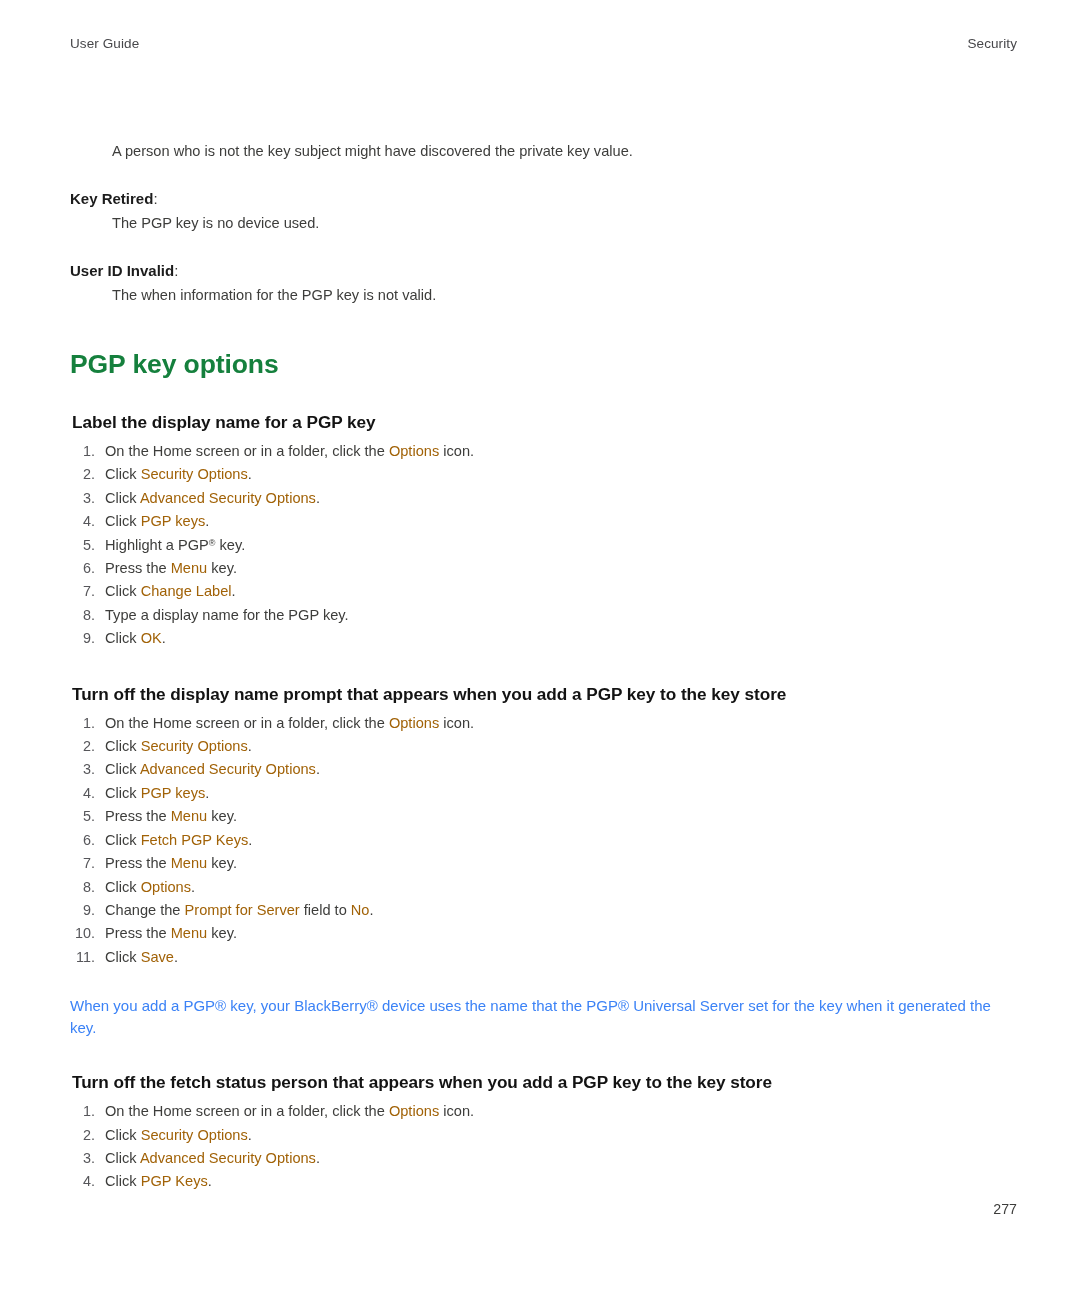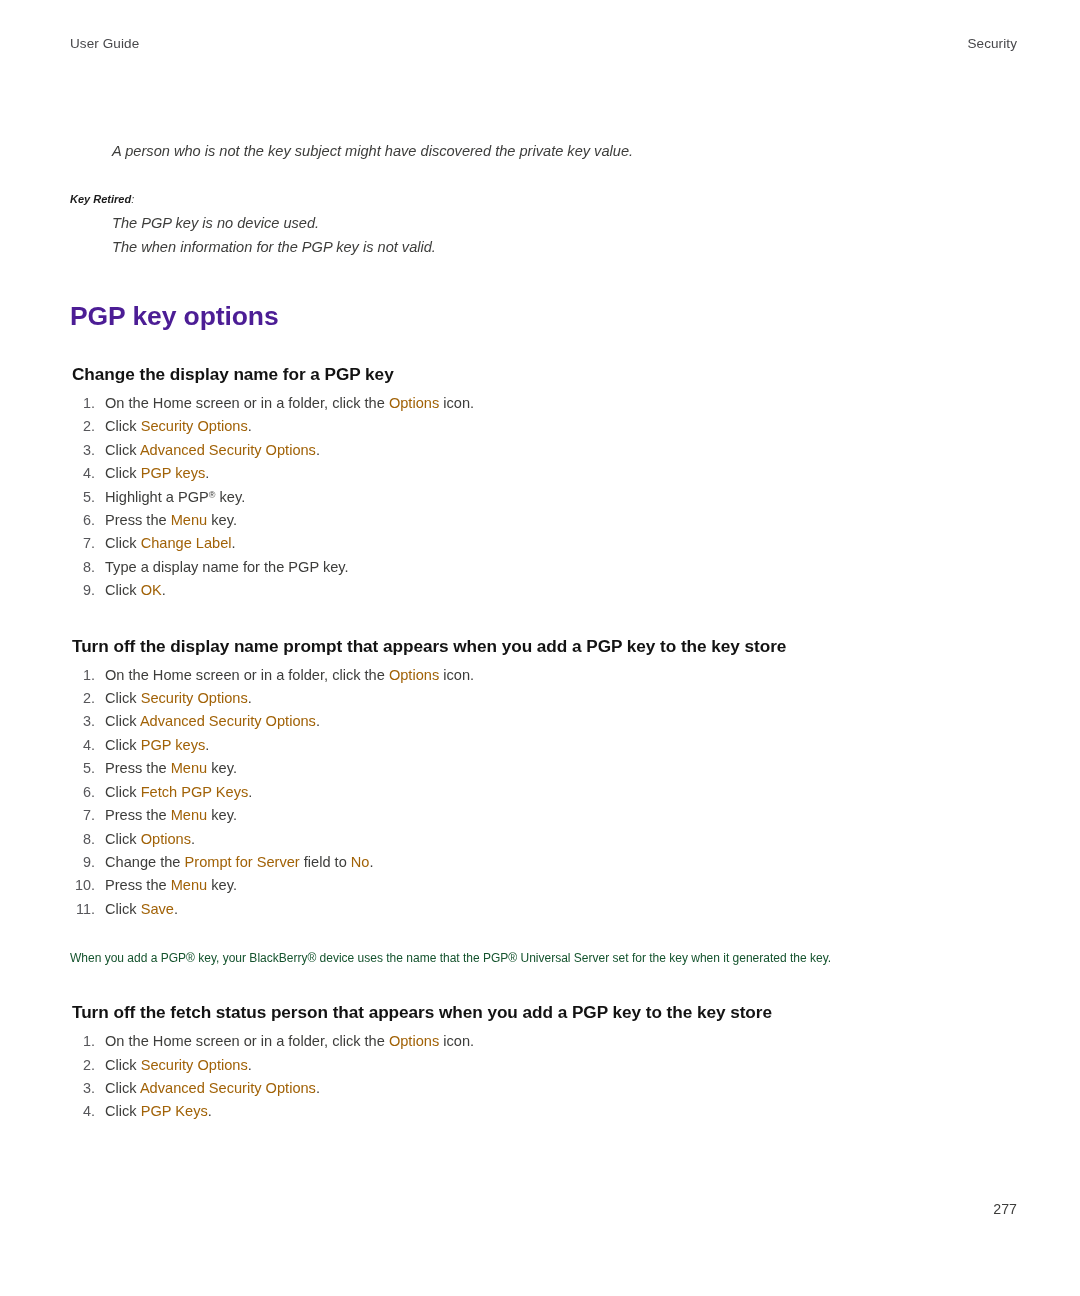--- a/index.html
+++ b/index.html
@@ -47,51 +47,50 @@
   .content {
     position: absolute;
     top: 140px;
     left: 70px;
     width: 948px;
   }
 
   
   .defs {
     margin: 0 0 0 0;
-    font-style: italic;
   }
   .def-lead {
     margin: 0 0 0 42px;
     font-size: 14.6px;
     line-height: 22px;
     color: #3d3d3b;
   }
   .def-term {
     margin: 26px 0 0 0;
-    font-size: 11px;
+    font-size: 15px;
     line-height: 22px;
     font-weight: bold;
     color: #1c1c1c;
   }
   .def-term .colon {
     font-weight: normal;
     color: #3d3d3b;
   }
   .def-desc {
     margin: 2px 0 0 42px;
     font-size: 14.6px;
     line-height: 22px;
     color: #3d3d3b;
   }
 
   
   h1.sec-title {
     font-size: 26.5px;
     font-weight: bold;
-    color: #4c1d95;
+    color: #15803d;
     margin: 43px 0 0 0;
     letter-spacing: -0.1px;
     line-height: 30px;
   }
   h2.sub-title {
     font-size: 17.2px;
     font-weight: bold;
     color: #131313;
     margin: 32px 0 0 2px;
     line-height: 22px;
@@ -121,23 +120,23 @@
     text-align: right;
     color: #56565a;
     font-size: 14.4px;
   }
   ol.steps > li b {
     color: #a16207;
     font-weight: normal;
   }
 
   p.para {
-    font-size: 12px;
-    line-height: 22px;
-    color: #14532d;
+    font-size: 15px;
+    line-height: 22px;
+    color: #3b82f6;
     margin: 26px 0 0 0;
   }
 
   sup.reg {
     font-size: 0.62em;
     vertical-align: 0.42em;
     line-height: 0;
   }
 
   
@@ -161,28 +160,29 @@
     <span class="rh-right">Security</span>
   </div>
 
   <div class="content">
 
     <div class="defs">
       <p class="def-lead">A person who is not the key subject might have discovered the private key value.</p>
       <div id="definition-entries">
           <p class="def-term"><span>Key Retired</span><span class="colon">:</span></p>
           <p class="def-desc">The PGP key is no device used.</p>
+          <p class="def-term"><span>User ID Invalid</span><span class="colon">:</span></p>
           <p class="def-desc">The when information for the PGP key is not valid.</p>
         </div>
     </div>
 
     <h1 class="sec-title">PGP key options</h1>
 
     <div id="procedures">
-        <h2 class="sub-title">Change the display name for a PGP key</h2>
+        <h2 class="sub-title">Label the display name for a PGP key</h2>
         <ol class="steps">
           <li>On the Home screen or in a folder, click the <b>Options</b> icon.</li>
           <li>Click <b>Security Options</b>.</li>
           <li>Click <b>Advanced Security Options</b>.</li>
           <li>Click <b>PGP keys</b>.</li>
           <li>Highlight a PGP<sup class="reg">®</sup> key.</li>
           <li>Press the <b>Menu</b> key.</li>
           <li>Click <b>Change Label</b>.</li>
           <li>Type a display name for the PGP key.</li>
           <li>Click <b>OK</b>.</li>

